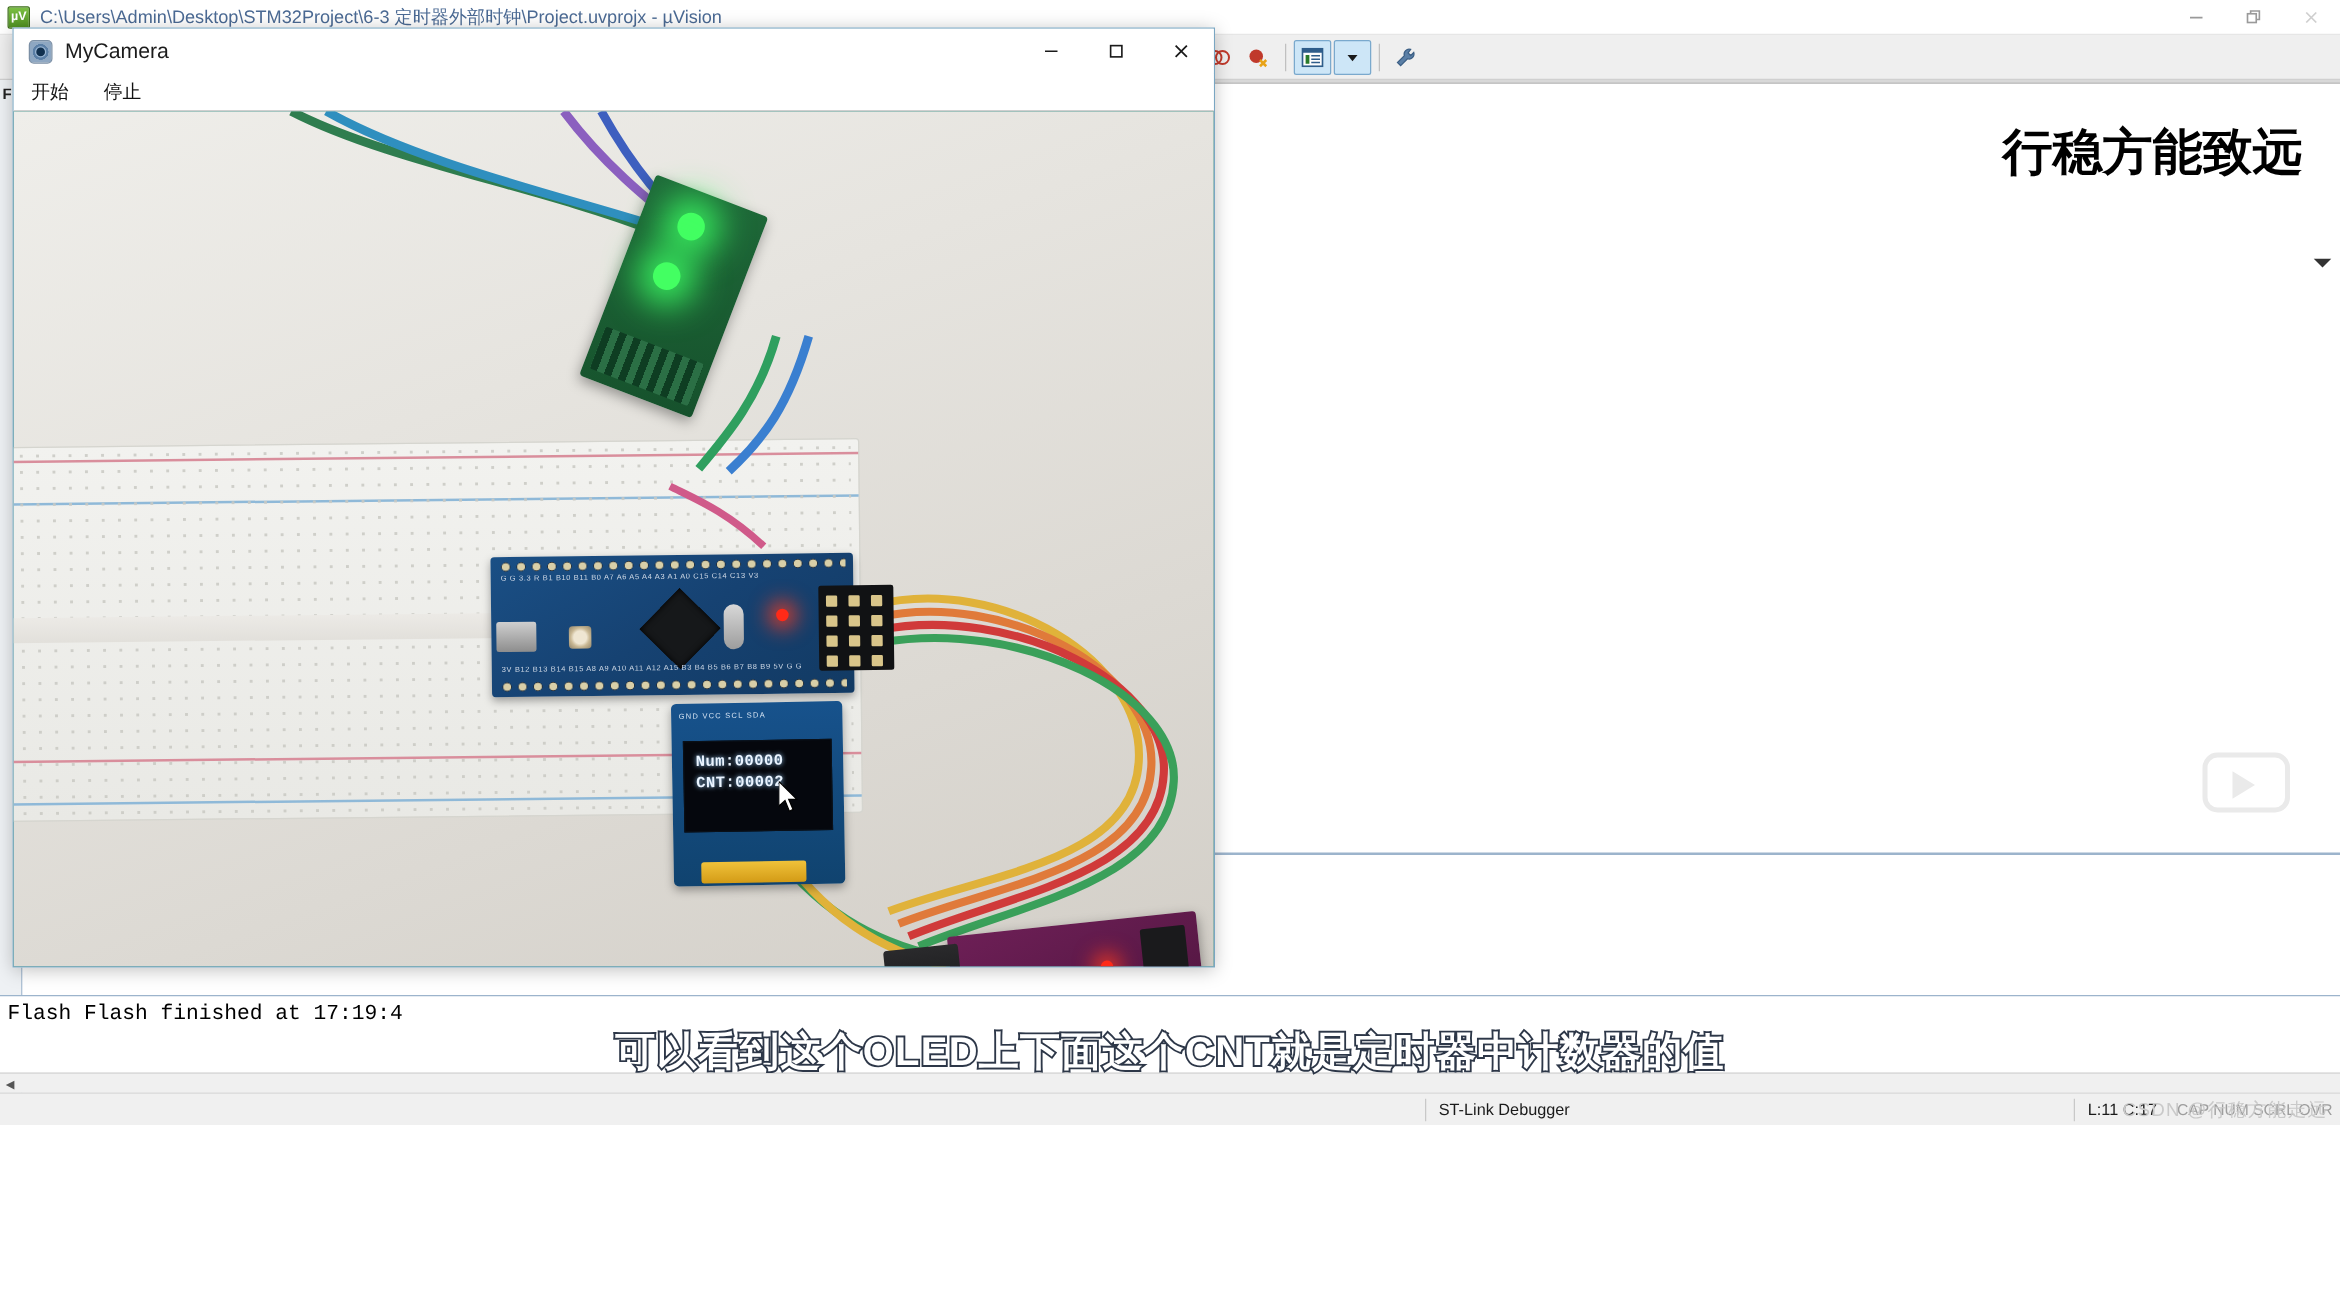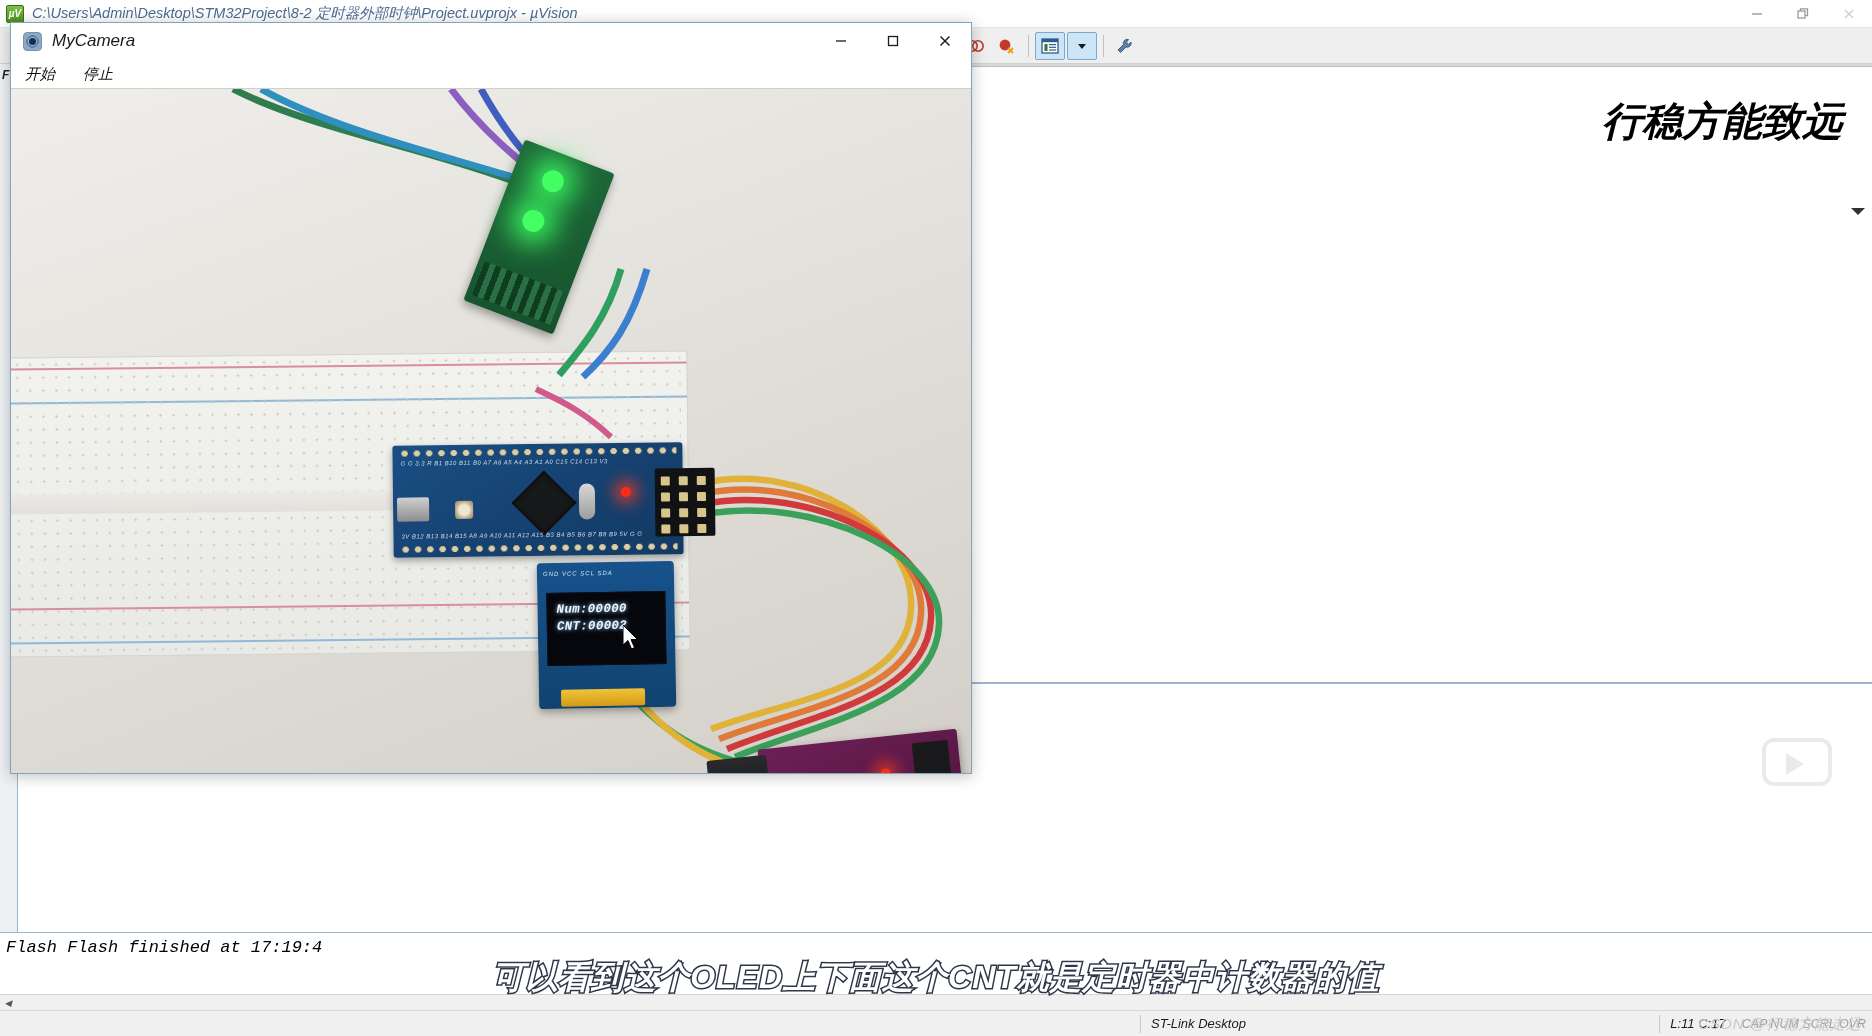--- a/index.html
+++ b/index.html
@@ -2,21 +2,21 @@
 <html><head>
 <meta charset="utf-8">
 <style>
   * { box-sizing: border-box; margin: 0; padding: 0; }
   html, body {
     width: 1872px; height: 1036px;
     overflow: hidden;
     font-family: "Liberation Sans", sans-serif;
     background: #ffffff;
   }
-  #root { position: relative; width: 1872px; height: 1036px; font-style: italic; }
+  #root { position: relative; width: 1872px; height: 900px; }
 
   
   .uv-window {
     position: absolute; inset: 0;
     background: #f0f0f0;
     display: flex; flex-direction: column;
   }
   .uv-titlebar {
     height: 28px;
     background: #ffffff;
@@ -376,21 +376,21 @@
 </style>
 </head>
 <body>
 
 <div id="root">
 
   <div class="uv-window">
 
     <div class="uv-titlebar">
       <div class="uv-appicon">µV</div>
-      <div class="uv-title">C:\Users\Admin\Desktop\STM32Project\8-2 定时器外部时钟\Project.uvprojx - µVision</div>
+      <div class="uv-title">C:\Users\Admin\Desktop\STM32Project\6-3 定时器外部时钟\Project.uvprojx - µVision</div>
       <div class="uv-wincontrols">
         <div class="uv-wc">
           <svg width="14" height="14" viewBox="0 0 14 14">
               <line x1="2" y1="7" x2="12" y2="7" stroke="#9a9a9a" stroke-width="1.4"></line>
             </svg>
         </div>
         <div class="uv-wc">
           <svg width="14" height="14" viewBox="0 0 14 14">
             <rect x="2" y="4" width="7" height="7" fill="none" stroke="#9a9a9a" stroke-width="1.3"></rect>
             <polyline points="4.5,4 4.5,1.8 11.5,1.8 11.5,8.6 9.2,8.6" fill="none" stroke="#9a9a9a" stroke-width="1.3"></polyline>
@@ -474,21 +474,21 @@
       <div>Flash Flash finished at 17:19:4</div>
     </div>
 
     <div class="uv-hscroll">
       <div class="uv-hscroll-arrow">◀</div>
     </div>
 
     <div class="uv-statusbar">
       <div class="sb-cell" style="width:1140px;"></div>
       <div class="sb-sep"></div>
-      <div class="sb-cell">ST-Link Desktop</div>
+      <div class="sb-cell">ST-Link Debugger</div>
       <div class="sb-spacer"></div>
       <div class="sb-sep"></div>
       <div class="sb-cell">L:11 C:17</div>
       <div class="sb-ind">CAP NUM SCRL OVR</div>
       <div class="watermark">CSDN @行稳方能走远</div>
     </div>
   </div>
 
   <div class="cam-window">
 

